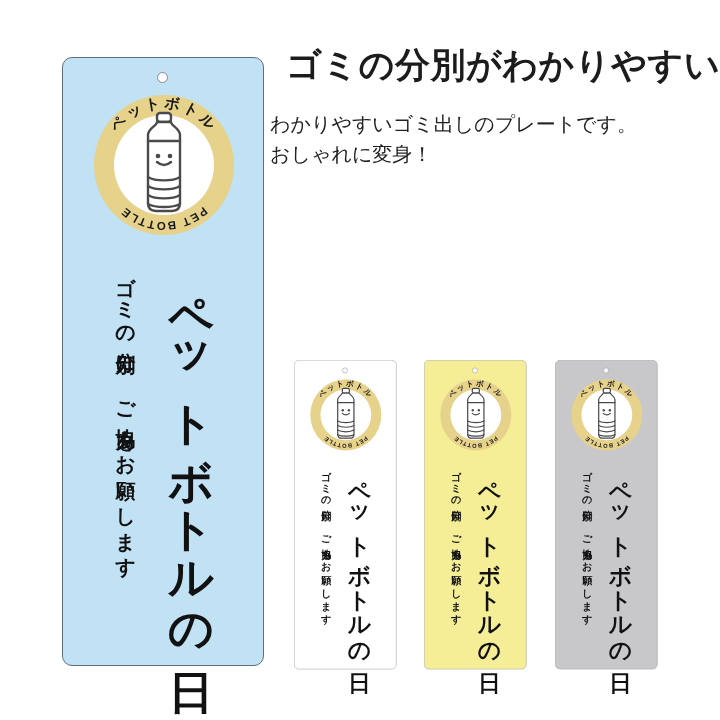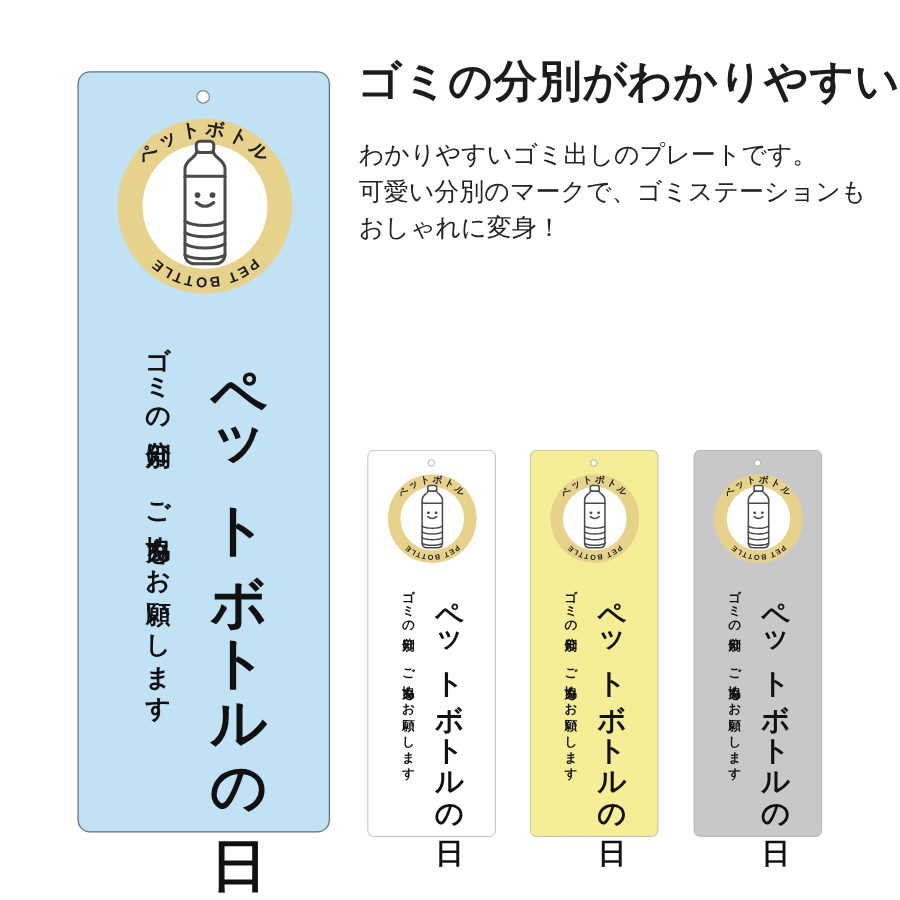--- a/index.html
+++ b/index.html
@@ -23,21 +23,21 @@
     top: 42px;
     margin: 0;
     font-size: 35px;
     font-weight: bold;
     letter-spacing: 0.5px;
     color: #1c1c1c;
     white-space: nowrap;
   }
   .desc {
     position: absolute;
-    left: 287px;
+    left: 270px;
     top: 110px;
     font-size: 20px;
     line-height: 29.5px;
     color: #222222;
     white-space: nowrap;
   }
 
   
   .plate {
     position: absolute;
@@ -112,21 +112,20 @@
 </style>
 </head>
 <body>
 
 <div class="canvas">
 
   <h1 class="headline">ゴミの分別がわかりやすい</h1>
 
   <div class="desc">
     <div>わかりやすいゴミ出しのプレートです。</div>
-    <div>可愛い分別のマークで、ゴミステーションも</div>
     <div>おしゃれに変身！</div>
   </div>
 
   <div id="plates">
       <div class="plate" style="left: 62px; top: 57px; transform: scale(1); background: rgb(193, 225, 245); border-color: rgb(95, 112, 123);">
     <span class="hole"></span>
     <svg class="badge" viewBox="-71 -71 142 142">
       <circle class="ring" r="70" fill="#e7d28c"></circle>
       <circle r="50" fill="#ffffff"></circle>
       <path id="arc-0" d="M -57,0 A 57,57 0 1 1 57,0 A 57,57 0 1 1 -57,0" fill="none"></path>

